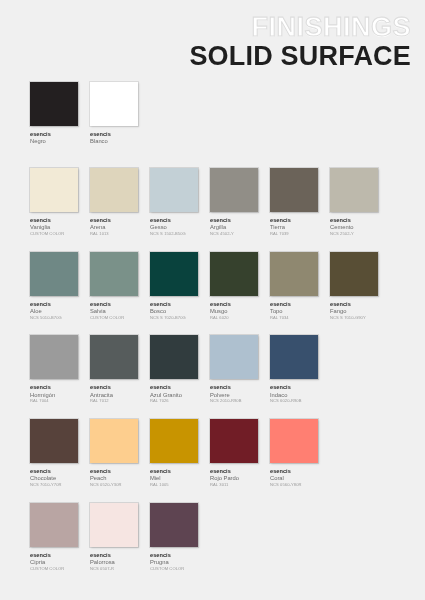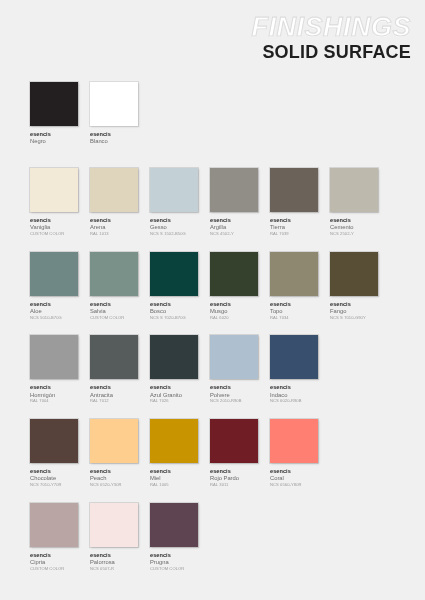--- a/index.html
+++ b/index.html
@@ -25,30 +25,29 @@
   .header {
     position: absolute;
     top: 14px;
     right: 14px;
     text-align: right;
     line-height: 1;
   }
   .header-ghost {
     font-size: 27px;
     font-weight: bold;
-    font-style: italic;
     letter-spacing: 0.5px;
     color: transparent;
     -webkit-text-stroke: 1px #dcdcdc;
     text-shadow: 0 1px 0 #ffffff;
     margin: 0 0 2px 0;
     user-select: none;
   }
   .header-title {
-    font-size: 18px;
+    font-size: 27px;
     font-weight: bold;
     letter-spacing: 0.2px;
     color: #1f1f1f;
     margin: 0;
   }
 
   
   .grid {
     position: absolute;
     left: 30px;

